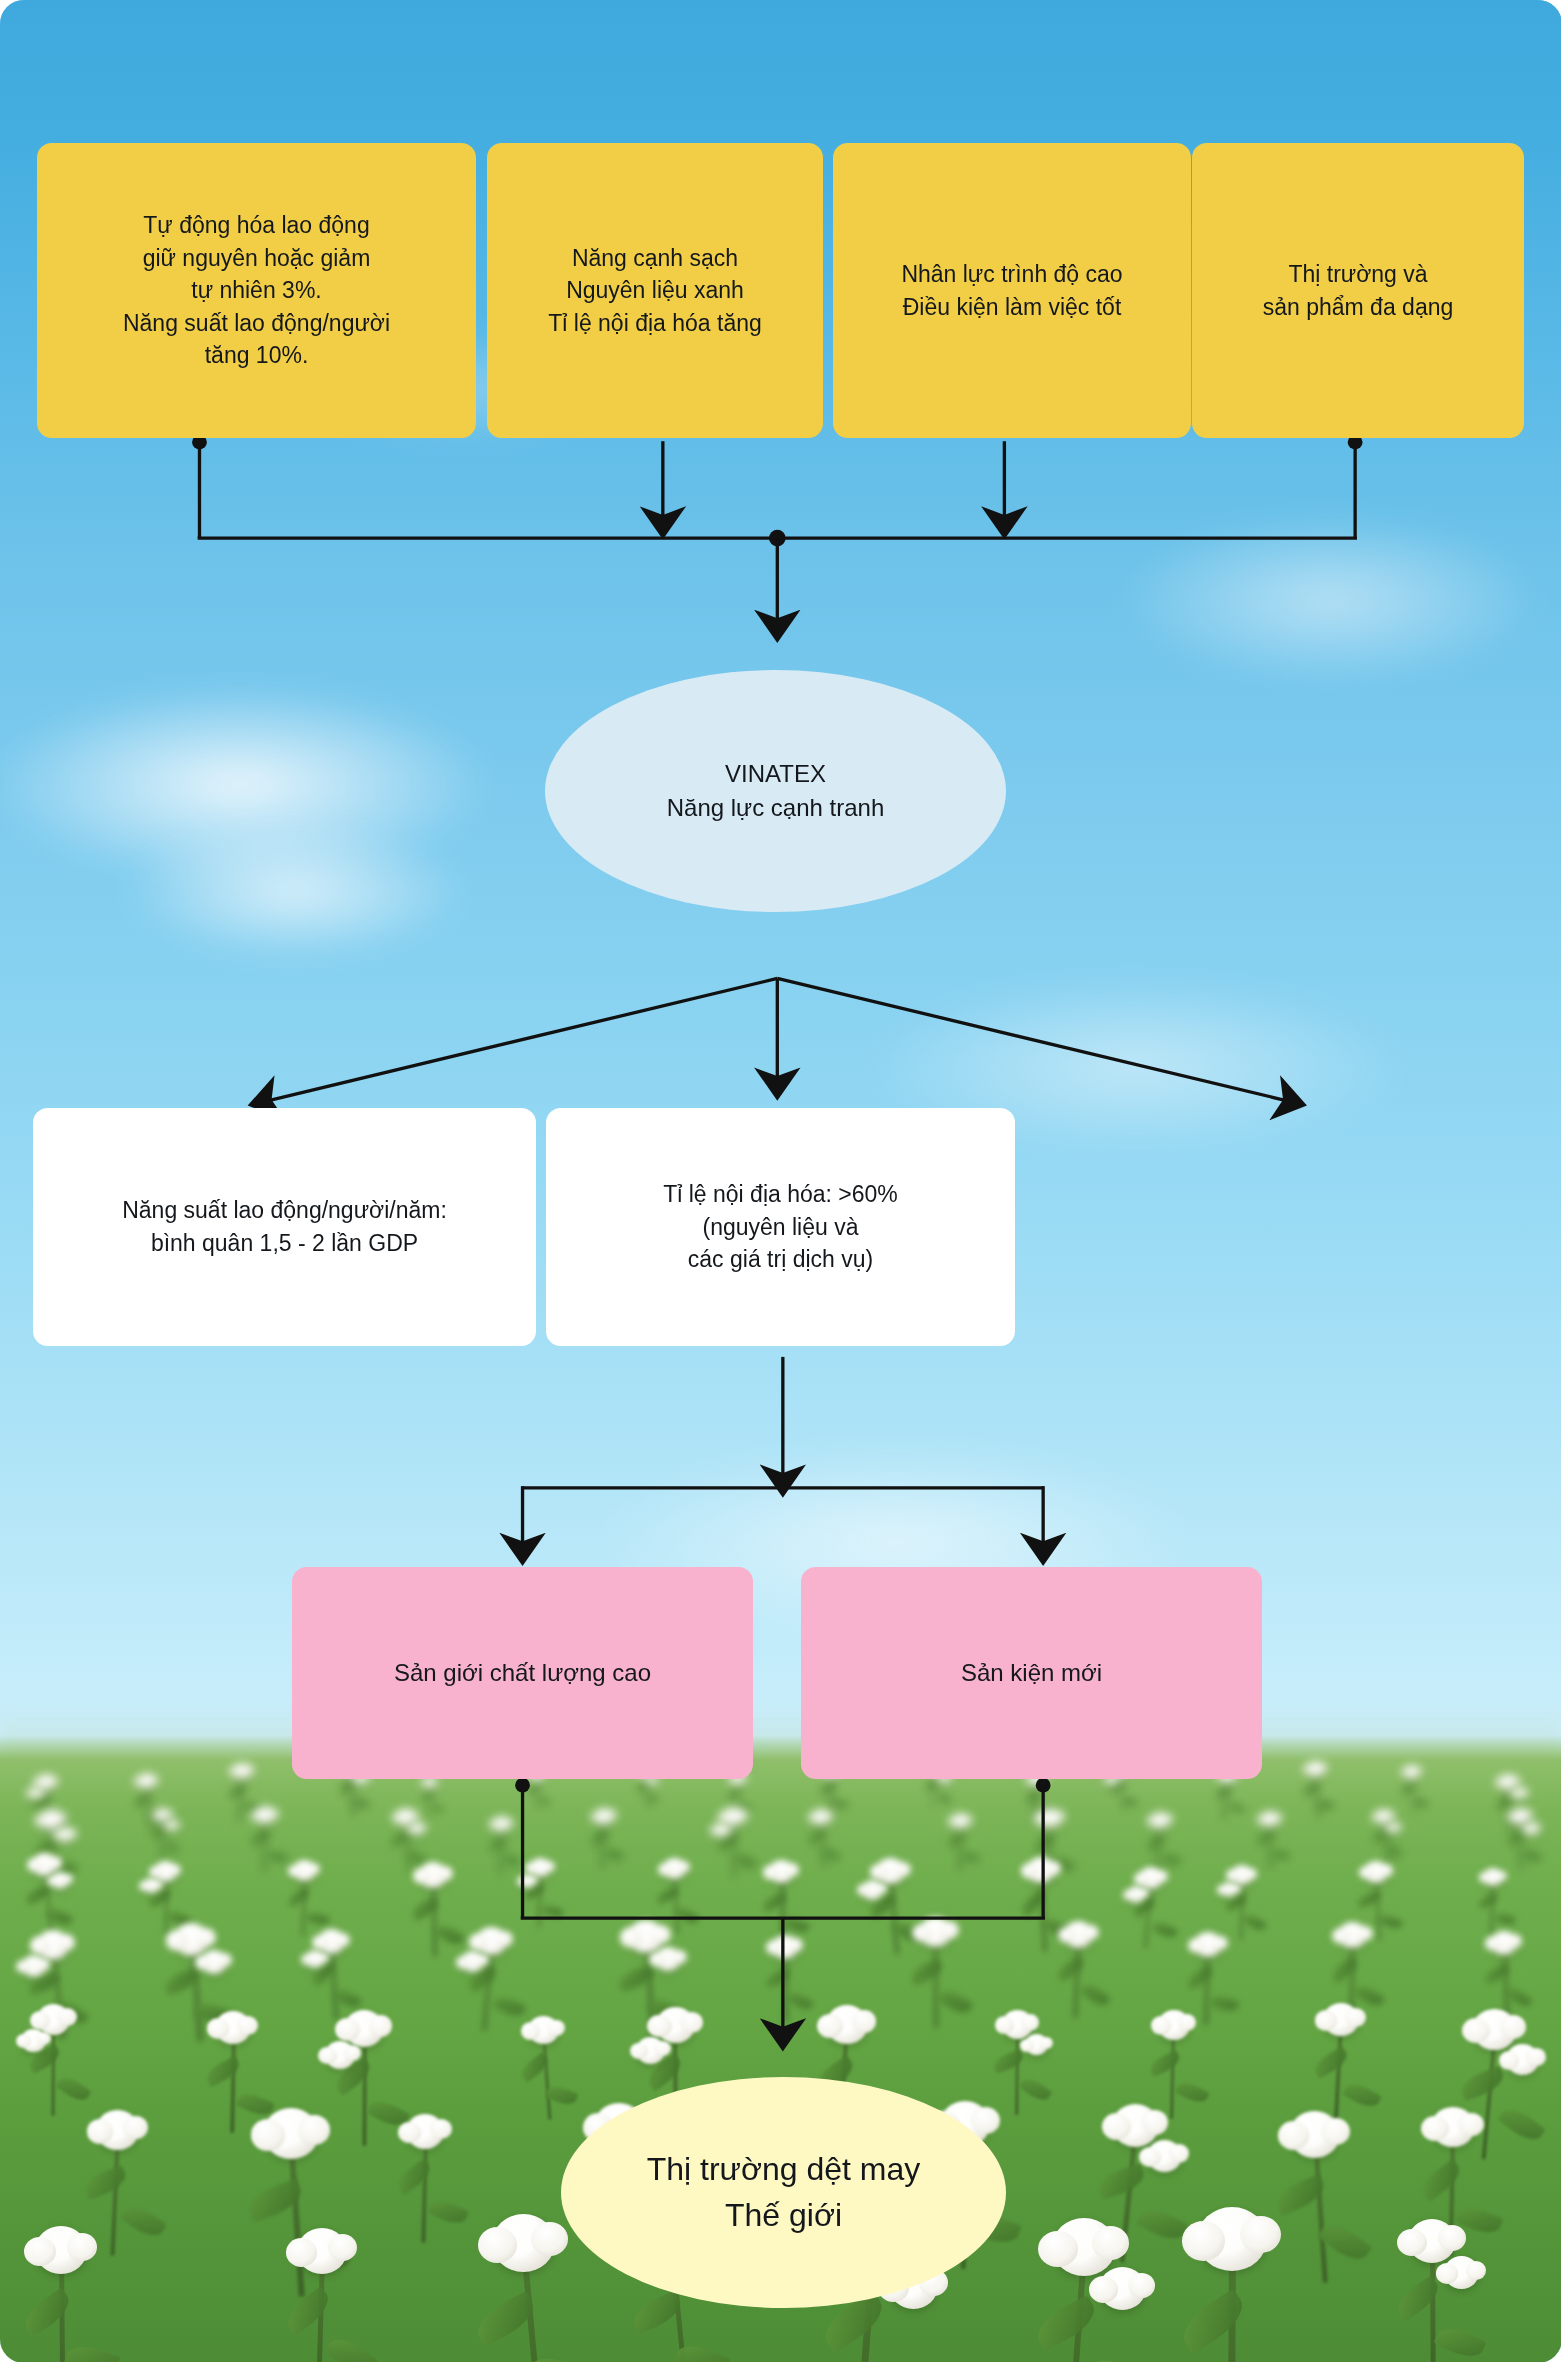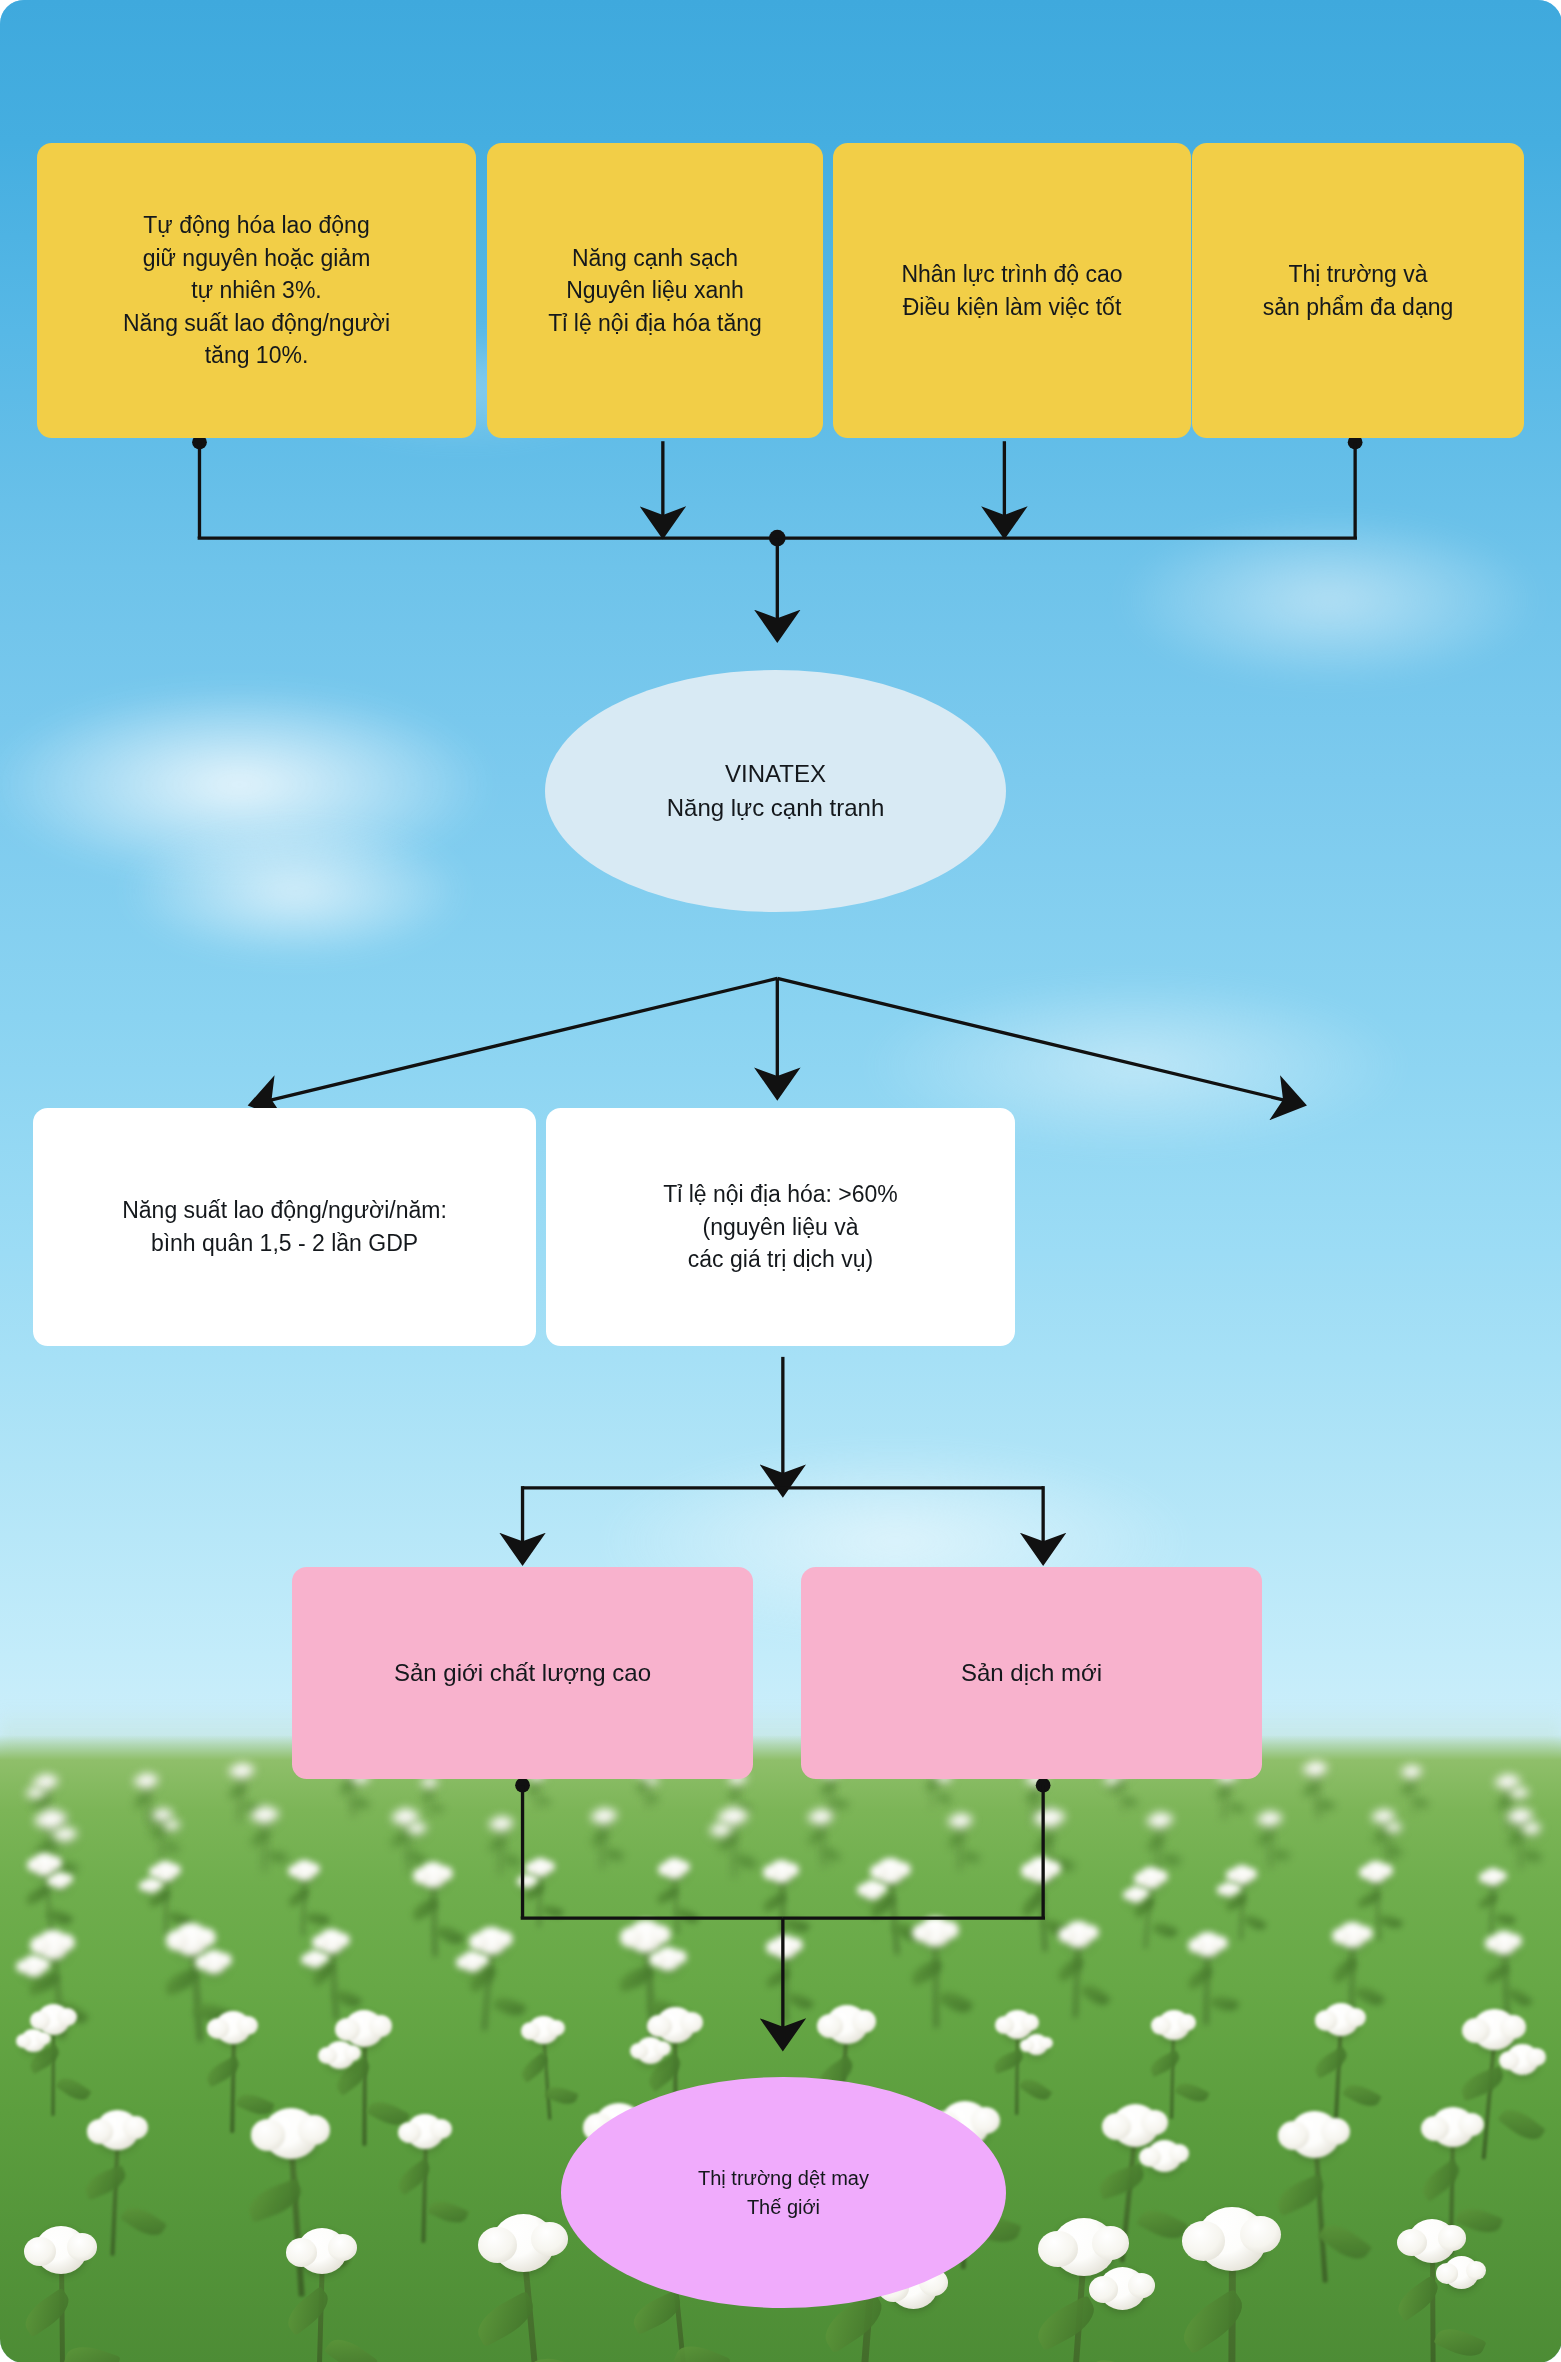--- a/index.html
+++ b/index.html
@@ -135,23 +135,23 @@
   }
 
   .box-pink {
     background: #f8b2cd;
     border-radius: 14.8px;
     font-size: 24px;
     padding: 9.2px 14.8px;
   }
 
   .ellipse-teal {
-    background: #f0abfc;
+    background: #fef9c3;
     border-radius: 50%;
-    font-size: 20px;
+    font-size: 32px;
   }
 
   .title {
     position: absolute;
     left: 0; top: 61px; width: 1562px;
     text-align: center;
     font-size: 25px;
     color: #15191d;
     letter-spacing: 0.2px;
   }
@@ -647,21 +647,21 @@
       </div>
   </div>
 
   <div class="node box-pink" id="n-p1">
     <div>
         <div>Sản giới chất lượng cao</div>
       </div>
   </div>
   <div class="node box-pink" id="n-p2">
     <div>
-        <div>Sản dịch mới</div>
+        <div>Sản kiện mới</div>
       </div>
   </div>
 
   <div class="node ellipse-teal" id="n-market">
     <div>
         <div>Thị trường dệt may</div>
         <div>Thế giới</div>
       </div>
   </div>
 

